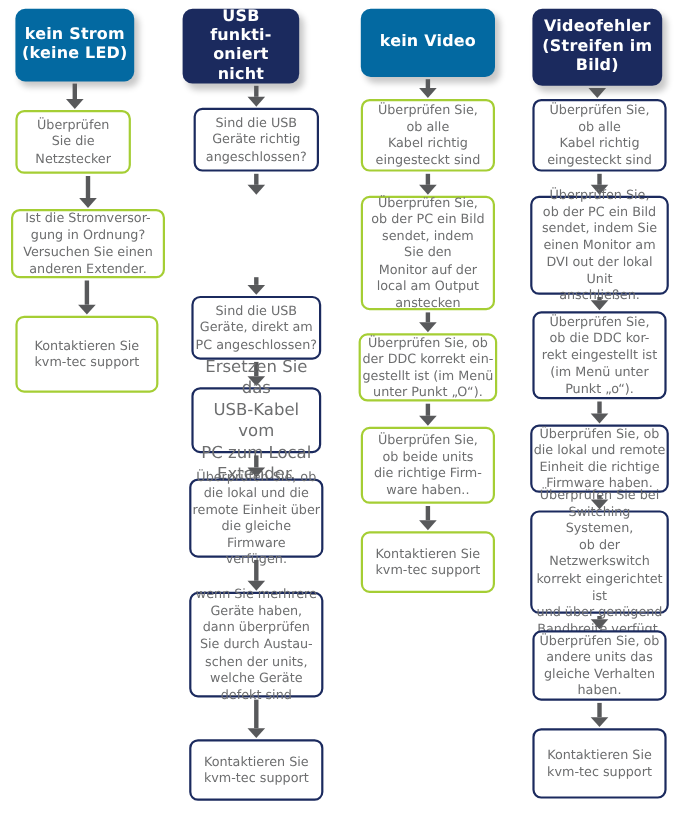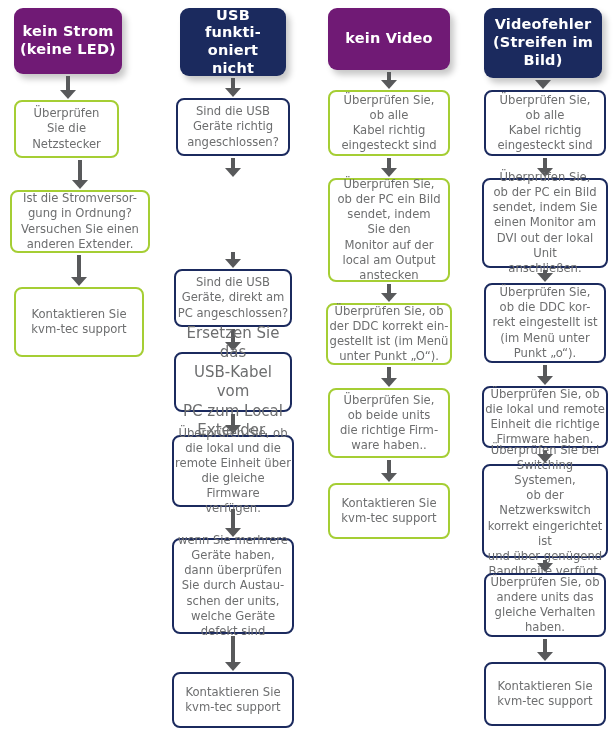--- a/index.html
+++ b/index.html
@@ -31,21 +31,21 @@
     justify-content: center;
     text-align: center;
     color: #ffffff;
     font-weight: bold;
     font-size: 14.5px;
     line-height: 1.22;
     letter-spacing: 0.2px;
     padding: 4px 6px;
     box-shadow: 4px 5px 6px rgba(0,0,0,0.22);
   }
-  .header-box.green { background: #701a75; }
+  .header-box.green { background: #0369a1; }
   .header-box.navy  { background: #1b2a5e; }
 
   
   .step-box {
     position: absolute;
     box-sizing: border-box;
     background: #ffffff;
     border-radius: 8px;
     display: flex;
     align-items: center;
@@ -117,21 +117,21 @@
 anderen Extender.</span>
     </div>
     <div class="arrow" style="left: 71px; top: 255px; height: 31px;">
       <div class="shaft" style="height: 22px;"></div>
       <div class="head"></div>
     </div>
     <div class="step-box green" style="left: 14px; top: 287px; width: 130px; height: 70px; font-size: 11.6px;">
       <span class="txt" style="width: 126px;">Kontaktieren Sie
 kvm-tec support</span>
     </div>
-    <div class="header-box navy" style="left: 180px; top: 8px; width: 106px; height: 68px; font-size: 14.5px;">
+    <div class="header-box navy" style="left: 166px; top: 8px; width: 106px; height: 68px; font-size: 14.5px;">
       <span style="white-space: pre-line;">USB funkti-
 oniert nicht</span>
     </div>
     <div class="arrow" style="left: 225px; top: 78px; height: 19px;">
       <div class="shaft" style="height: 10px;"></div>
       <div class="head"></div>
     </div>
     <div class="step-box navy" style="left: 176px; top: 98px; width: 114px; height: 58px; font-size: 11.6px;">
       <span class="txt" style="width: 112px;">Sind die USB
 Geräte richtig

